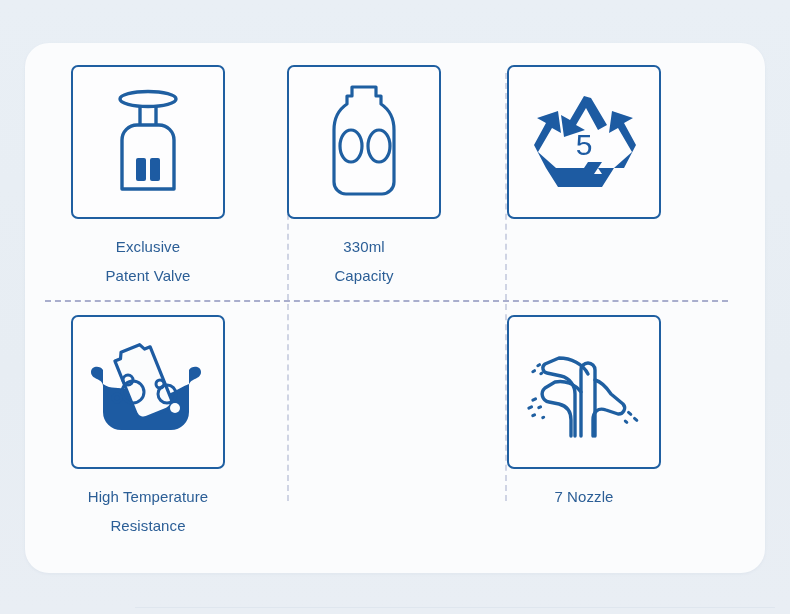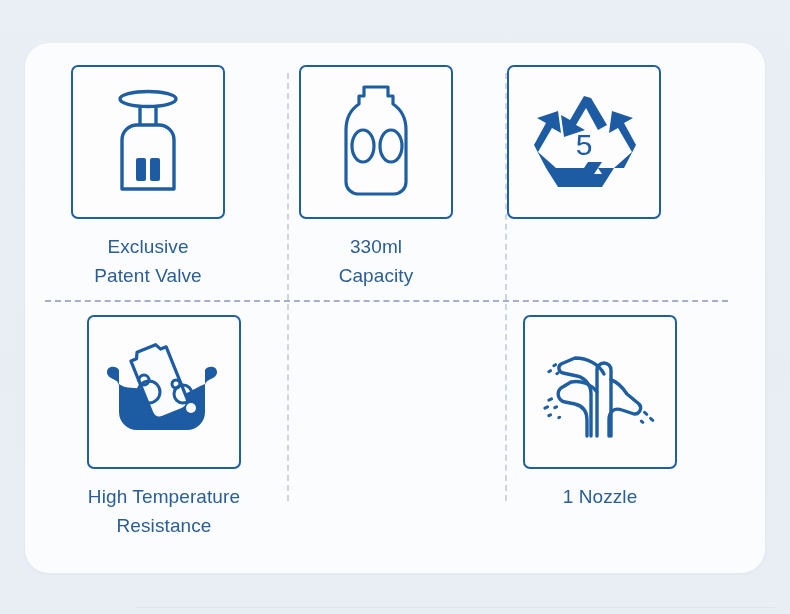--- a/index.html
+++ b/index.html
@@ -22,30 +22,30 @@
 
   
   .vdash{position:absolute;top:30px;height:428px;width:0;
     border-left:2px dashed #cfd4e4;}
   .vdash.v1{left:262px;}
   .vdash.v2{left:480px;}
   .hdash{position:absolute;left:20px;top:257px;width:683px;height:0;
     border-top:2px dashed #a9aecd;}
 
   .cell{position:absolute;width:246px;text-align:center;}
-  .c0{left:0;}  .c1{left:228px;} .c2{left:436px;}
-  .r0{top:22px;} .r1{top:272px;padding-left:16px;}
+  .c0{left:0;}  .c1{left:216px;} .c2{left:436px;}
+  .r0{top:22px;} .r1{top:272px;}
 
   .iconbox{width:150px;height:150px;margin:0 auto;
     border:2px solid #1f5fa1;border-radius:7px;
     display:flex;align-items:center;justify-content:center;
     background:#fdfdfe;}
   .iconbox svg{display:block;}
 
-  .label{margin-top:13px;color:#2b5e96;font-size:19px;line-height:29px;
+  .label{margin-top:13px;color:#2b5e96;font-size:15px;line-height:29px;
     letter-spacing:.1px;white-space:pre-line;}
 </style>
 </head>
 <body>
 
 <div id="root">
 
   <div class="card">
     <div class="grid">
 
@@ -158,20 +158,20 @@
               <rect x="2" y="70" width="6" height="3" rx="1.5" transform="rotate(-25 5 71)"></rect>
               <rect x="12" y="70" width="5" height="3" rx="1.5" transform="rotate(-25 14 71)"></rect>
               <rect x="6" y="78" width="5" height="3" rx="1.5" transform="rotate(-25 8 79)"></rect>
               <rect x="16" y="80" width="4" height="3" rx="1.5" transform="rotate(-25 18 81)"></rect>
               <rect x="102" y="76" width="6" height="3" rx="1.5" transform="rotate(40 105 77)"></rect>
               <rect x="108" y="82" width="6" height="3" rx="1.5" transform="rotate(40 111 83)"></rect>
               <rect x="99" y="84" width="5" height="3" rx="1.5" transform="rotate(40 101 85)"></rect>
             </g>
           </svg>
         </div>
-        <div class="label">1 Nozzle</div>
+        <div class="label">7 Nozzle</div>
       </div>
 
     </div>
   </div>
 
   <div class="bottom-rule"></div>
 </div>
 
 </body></html>

